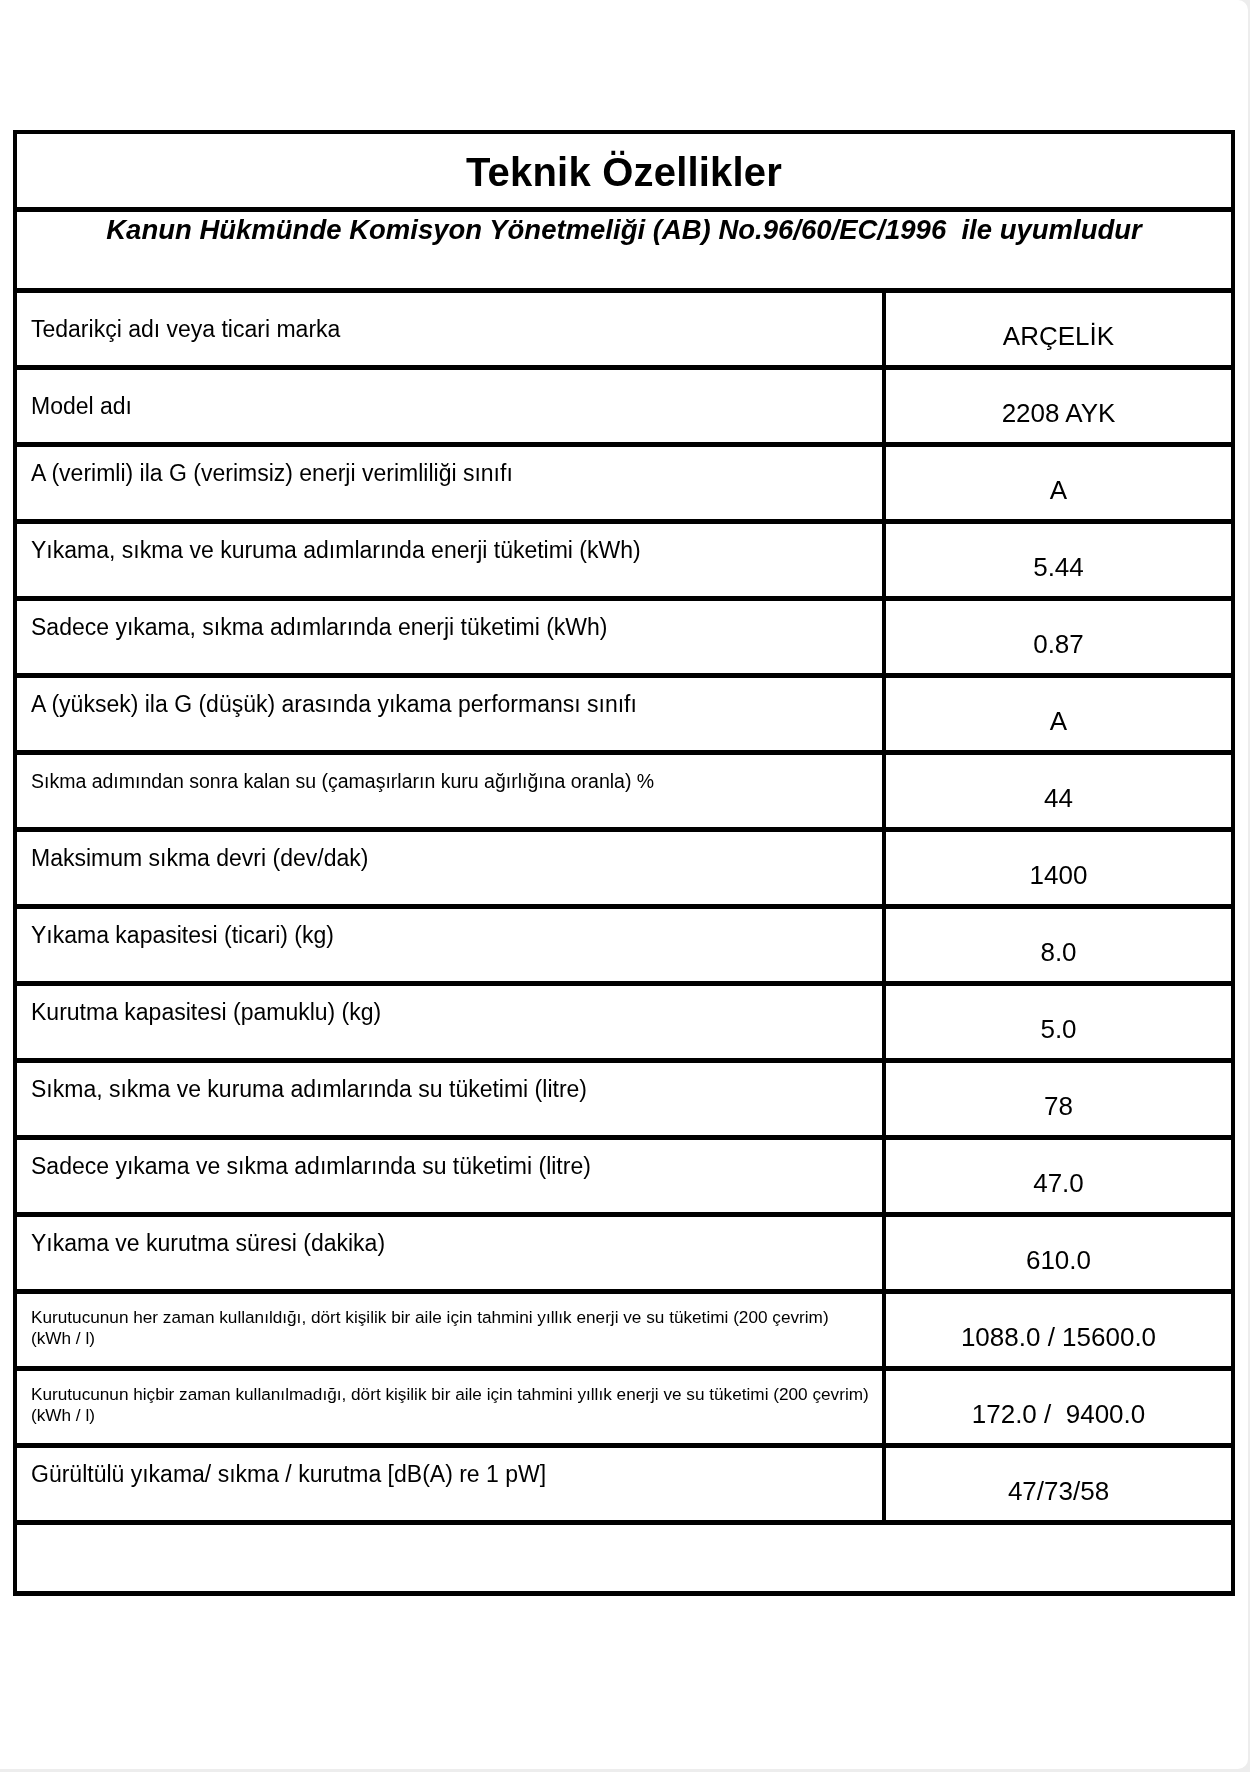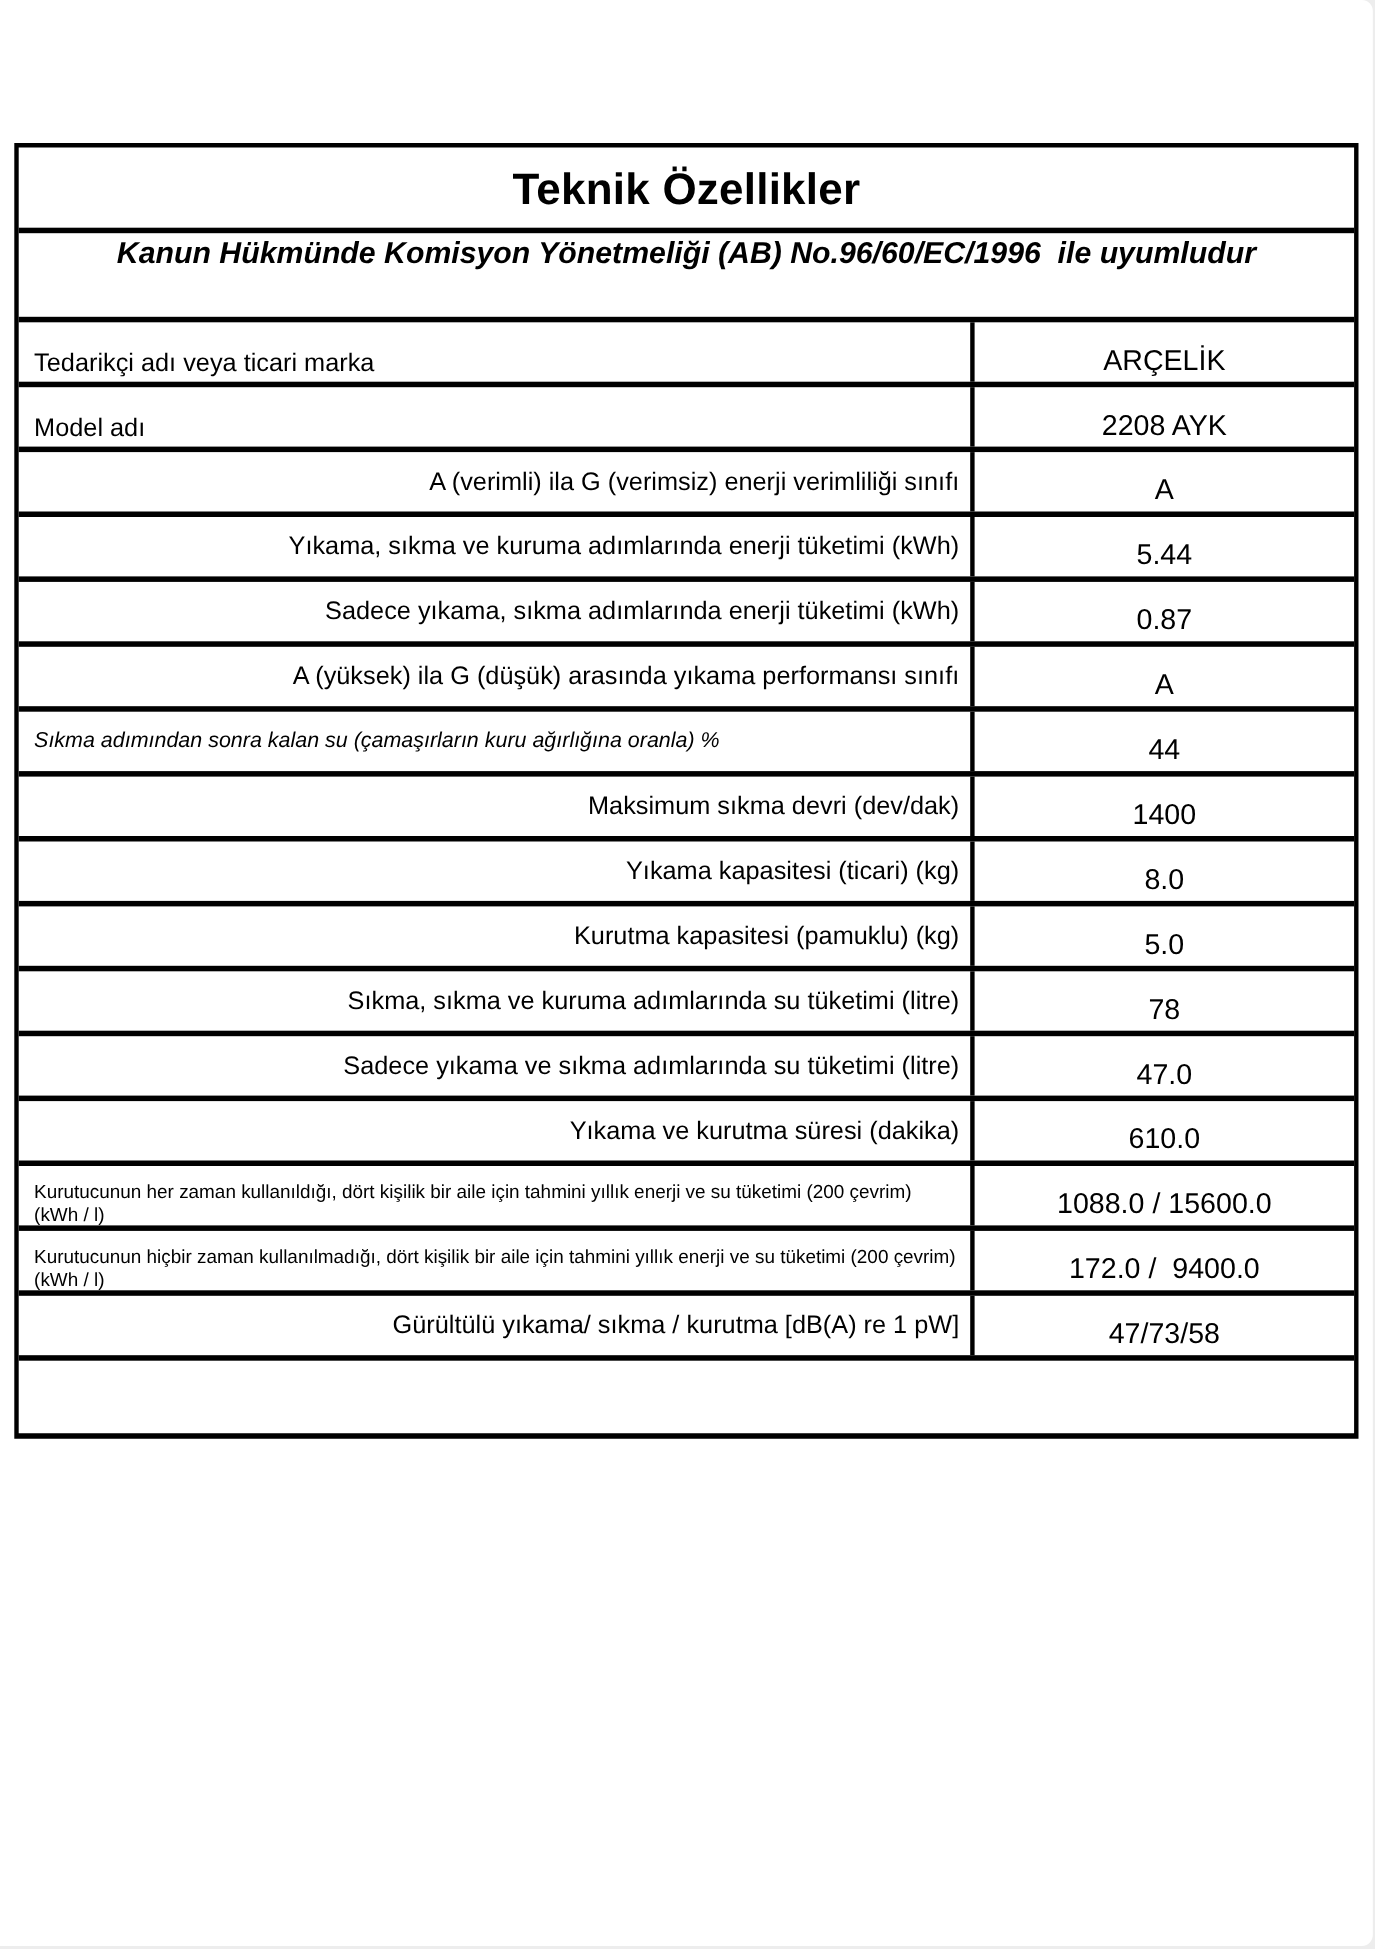--- a/index.html
+++ b/index.html
@@ -57,21 +57,21 @@
   }
   .subtitle-row .subtitle {
     font-size: 27.5px;
     font-weight: bold;
     font-style: italic;
     white-space: pre;
     margin-top: 2px;
   }
   .data-row {
     display: flex;
-    height: 59px;
+    height: 77px;
     border-bottom: 5px solid #000;
     box-sizing: border-box;
   }
   .data-row .label-cell {
     width: 869px;
     border-right: 4px solid #000;
     box-sizing: border-box;
     padding-left: 14px;
     padding-right: 10px;
     position: relative;
@@ -85,26 +85,25 @@
     box-sizing: border-box;
     padding-top: 15px;
   }
   .label {
     position: absolute;
     left: 14px;
     right: 10px;
     font-size: 23px;
     line-height: 28px;
   }
-  .label.top { top: 12px; text-align: right; }
+  .label.top { top: 12px; }
   .label.mid { top: 22px; }
   .label.small {
     font-size: 19.5px;
     top: 12px;
-    font-style: italic;
   }
   .label.tiny {
     font-size: 17.2px;
     line-height: 21px;
     top: 13px;
   }
   .empty-row {
     height: 66px;
   }
 </style>

